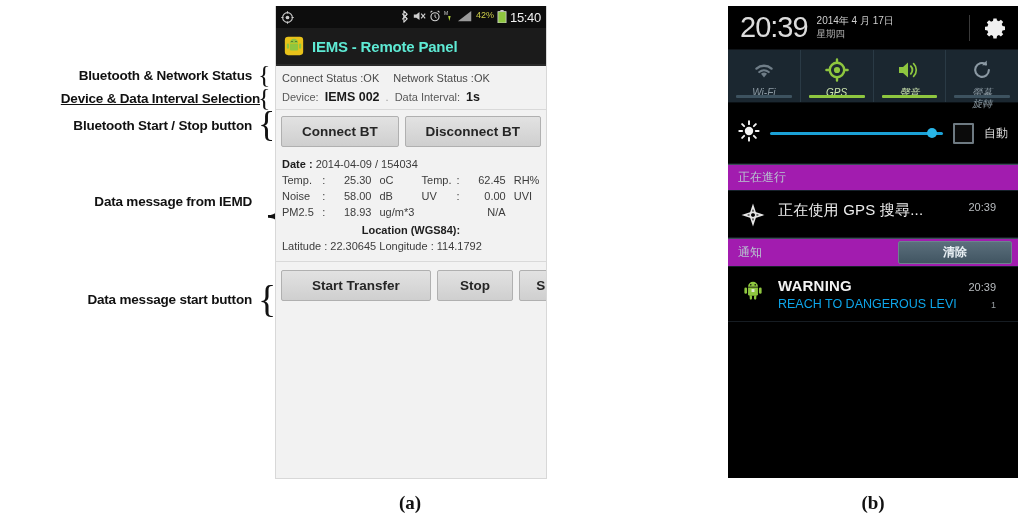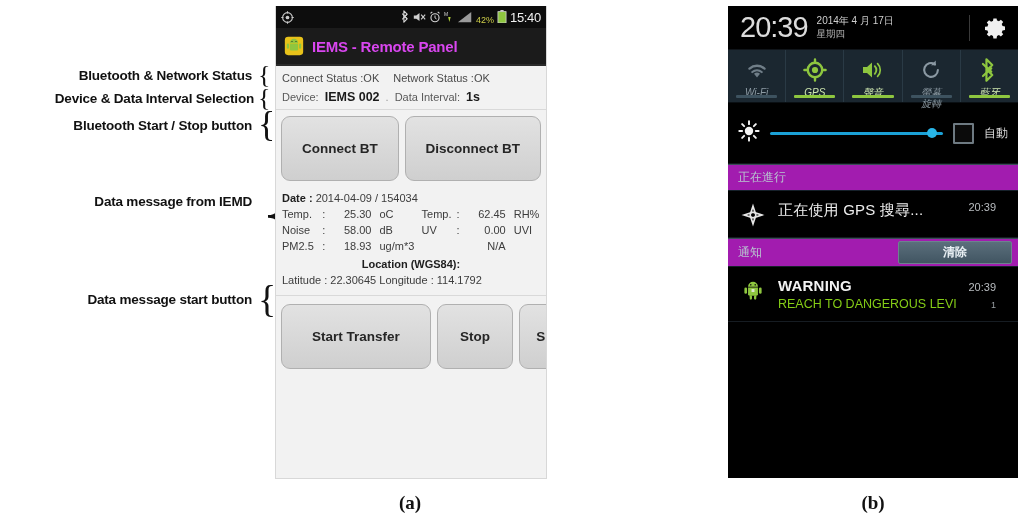--- a/index.html
+++ b/index.html
@@ -42,33 +42,33 @@
     border-bottom: 1px solid #d8d8d8;
   }
   .a-statusbar {
     height: 22px; background: #0d0d0d;
     display: flex; align-items: center;
     padding: 0 5px; gap: 3px;
     color: #e8e8e8; font-size: 11px;
   }
   .a-statusbar .sb-left { display:flex; align-items:center; }
   .a-statusbar .sb-spacer { flex: 1 1 auto; }
-  .a-statusbar .sb-right { display:flex; align-items:flex-end; gap:3px; }
+  .a-statusbar .sb-right { display:flex; align-items:flex-start; gap:3px; }
   .sb-icon { display:inline-block; }
   .sb-batt-pct { font-size: 9px; color:#cfcf4a; }
   .sb-clock { font-size: 13px; color:#f0f0f0; font-weight:500; letter-spacing:-0.3px; }
 
   .a-actionbar {
     height: 36px; background: #1b1b1b;
     display: flex; align-items: center; gap: 8px;
     padding: 0 8px;
     border-bottom: 2px solid #2a2a2a;
   }
   .a-actionbar .app-title {
-    color: #d946ef; font-size: 15px; font-weight: bold;
+    color: #5eead4; font-size: 15px; font-weight: bold;
     letter-spacing: -0.2px;
   }
   .droid { width:20px; height:20px; position:relative; flex:0 0 auto; }
 
   .a-body { padding: 0; background:#f2f2f2; }
   .a-statusrow {
     display:flex; gap: 14px;
     font-size: 11px; color:#4a4a4a;
     padding: 6px 6px 4px 6px;
   }
@@ -79,25 +79,25 @@
     border-bottom: 1px solid #d9d9d9;
   }
   .a-devrow .k { color:#5a5a5a; }
   .a-devrow .v { color:#1a1a1a; font-weight:bold; font-size:12.5px; }
   .a-devrow .dot { color:#9a9a9a; }
 
   .a-btnrow { display:flex; gap:6px; padding: 6px 5px 6px 5px; }
   .btn {
     background: linear-gradient(#e2e2e2, #cfcfcf);
     border: 1px solid #b0b0b0;
-    border-radius: 9px;
+    border-radius: 2px;
     color:#262626; font-weight:bold;
     font-size: 13.5px;
     text-align:center;
-    padding: 24px 4px;
+    padding: 7px 4px;
     flex: 1 1 auto;
     white-space: nowrap;
   }
 
   .a-data {
     padding: 4px 6px 6px 6px;
     font-size: 11px; color:#3c3c3c;
     line-height: 1.45;
     border-bottom: 1px solid #d9d9d9;
   }
@@ -190,21 +190,21 @@
   }
 
   .b-notif {
     display:flex; align-items:flex-start; gap:12px;
     padding: 10px 22px 10px 12px; background:#000;
     border-bottom: 1px solid #161c22;
   }
   .b-notif .nicon { width:26px; flex:0 0 26px; display:flex; justify-content:center; padding-top:2px;}
   .b-notif .ntext { flex:1 1 auto; min-width:0; }
   .b-notif .ntitle { font-size:15px; color:#f3f3f3; font-weight:bold; letter-spacing:0.2px; }
-  .b-notif .nsub { font-size:12.5px; color:#84cc16; margin-top:3px; white-space:nowrap; overflow:hidden; }
+  .b-notif .nsub { font-size:12.5px; color:#0ea5e9; margin-top:3px; white-space:nowrap; overflow:hidden; }
   .b-notif .ntime { font-size:11px; color:#b9bdc0; flex:0 0 auto; padding-left:6px; }
   .b-notif .nrow2 { display:flex; justify-content:space-between; align-items:baseline; }
   .b-notif .ncount { font-size:9px; color:#9aa0a4; }
   .b-notif.gps .ntitle { font-weight:normal; font-size:15px; color:#eeeeee; }
   .b-fill { flex:1 1 auto; background:#000; }
 
   
   .caption {
     position:absolute;
     font-family:"Liberation Serif", serif;
@@ -212,21 +212,21 @@
   }
 </style>
 </head>
 <body>
 
 <div id="root">
 
   <div class="annot" style="left:20px; top:68px; width:232px;">Bluetooth &amp; Network Status</div>
   <div class="brace" style="left:258px; top:62px; font-size:26px;">{</div>
 
-  <div class="annot" style="left:8px; top:91px; width:246px;">Device &amp; Data Interval Selection</div>
+  <div class="annot" style="left:14px; top:91px; width:246px;text-decoration:underline;">Device &amp; Data Interval Selection</div>
   <div class="brace" style="left:258px; top:85px; font-size:26px;">{</div>
 
   <div class="annot" style="left:20px; top:118px; width:232px;">Bluetooth Start / Stop button</div>
   <div class="brace" style="left:258px; top:106px; font-size:36px;">{</div>
 
   <div class="annot" style="left:20px; top:194px; width:232px;">Data message from IEMD</div>
   <div class="brace" style="left:258px; top:155px; font-size:110px;">{</div>
 
   <div class="annot" style="left:20px; top:292px; width:232px;">Data message start button</div>
   <div class="brace" style="left:258px; top:280px; font-size:38px;">{</div>
@@ -436,30 +436,20 @@
           <svg width="22" height="22" viewBox="0 0 24 24">
             <path d="M19.5 12a7.5 7.5 0 1 1-3.2-6.2" fill="none" stroke="#8b99a3" stroke-width="2.3" stroke-linecap="round"></path>
             <path d="M17.2 1.6v5.2h-5.2z" fill="#8b99a3"></path>
           </svg>
         </div>
         <div class="tlabel" style="white-space:pre-line">螢幕
 旋轉</div>
         <div class="bar"></div>
       </div>
 
-      <div class="tog on">
-        <div class="ticon">
-          <svg width="17" height="24" viewBox="0 0 14 22">
-            <path d="M4.2 1.2l5.3 5.3-5.3 5.3V1.2zM4.2 10.2l5.3 5.3-5.3 5.3V10.2z" fill="none" stroke="#8ec63f" stroke-width="2" stroke-linejoin="round"></path>
-            <path d="M1 5.5l7.6 7M1 16.5l7.6-7" stroke="#8ec63f" stroke-width="2" stroke-linecap="round"></path>
-          </svg>
-        </div>
-        <div class="tlabel">藍牙</div>
-        <div class="bar"></div>
-      </div>
     </div>
 
     <div class="b-brightness">
       <span>
         <svg width="22" height="22" viewBox="0 0 24 24">
           <circle cx="12" cy="12" r="4.6" fill="#f2f2f2"></circle>
           <g stroke="#f2f2f2" stroke-width="2.1" stroke-linecap="round">
             <path d="M12 1.4v3.1M12 19.4v3.1M1.4 12h3.1M19.4 12h3.1"></path>
             <path d="M4.5 4.5l2.2 2.2M17.3 17.3l2.2 2.2M19.5 4.5l-2.2 2.2M6.7 17.3l-2.2 2.2"></path>
           </g>

